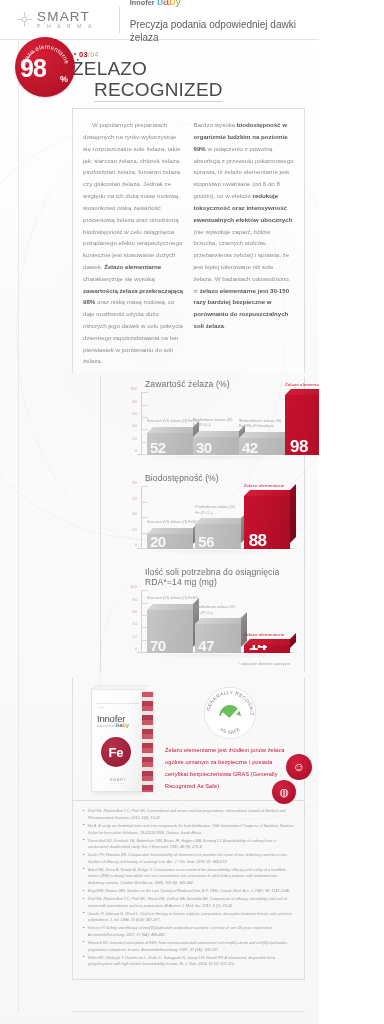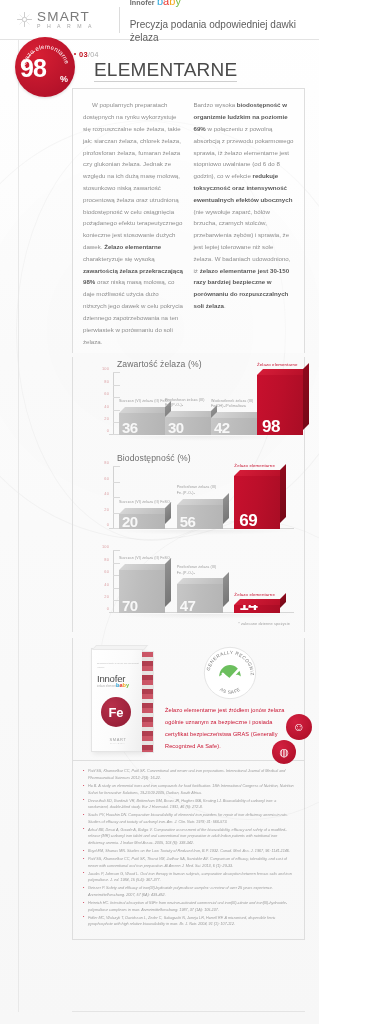--- a/index.html
+++ b/index.html
@@ -89,21 +89,21 @@
     padding: 10px 10px 6px 10px;
     background: rgba(255,255,255,.35);
   }
   .cols { display:flex; gap:10px; }
   .col { flex:1; }
   .col p { font-size: 6.15px; line-height: 1.92; color:#8d8d8d; text-align:left; }
   .col p .ind { display:inline-block; width:9px; }
   .col b { color:#595959; font-weight:700; }
 
   
-  .charts { margin: 4px 14px 0 72px; border-left:1px solid #dedede; border-right:1px solid #dedede;
+  .charts { margin: 4px 14px 0 100px; border-left:1px solid #dedede; border-right:1px solid #dedede;
             padding: 0 10px; position:relative; }
   .chart { position: relative; padding: 2px 0 6px 0; }
   .chart-title { font-size: 8.6px; color:#6e6e6e; margin-left: 34px; font-weight:400; letter-spacing:.1px;}
   .plot { position: relative; height: 72px; margin-top: 4px; }
   .yaxis { position:absolute; left:0; top:0; bottom:10px; width:30px; }
   .ytick { position:absolute; right:4px; transform: translateY(-50%);
            font-size:3.9px; color:#dba0a5; letter-spacing:.2px;}
   .ygrid { position:absolute; left:30px; top:0; bottom:10px; width:100%; }
   .ygrid i { position:absolute; left:0; width:7px; height:1px; background:#d9d9d9;}
   .axisline-v { position:absolute; left:30px; top:-1px; bottom:10px; width:1px; background:#d2d2d2;}
@@ -217,21 +217,22 @@
         <span class="bb"><span class="c1">b</span><span class="c2">a</span><span class="c3">b</span><span class="c4">y</span></span>
       </div>
       <div class="hdr-sub">Precyzja podania odpowiedniej dawki żelaza</div>
     </div>
   </div>
 
   <div class="title-zone">
     <div class="step">
       <span class="dot-tick"></span><b>03</b><span>/04</span>
     </div>
-    <div class="title2">ELEMENTARNE</div>
+    <div class="title1">ŻELAZO</div>
+    <div class="title2">RECOGNIZED</div>
   </div>
 
   <div class="seal">
     <svg class="seal-arc" viewBox="0 0 60 60">
       <defs>
           <path id="arcp" d="M 11 34 A 20 20 0 0 1 50 26" fill="none"></path>
         </defs>
       <text><textPath href="#arcp" startOffset="4%" id="arc-label">żelazo elementarne</textPath></text>
       <path d="M 9 33 A 22 22 0 0 1 20 14" fill="none" stroke="#ffffff" stroke-width="1" opacity=".75"></path>
     </svg>
@@ -272,21 +273,21 @@
             <i style="bottom: 20%;"></i>
             <i style="bottom: 40%;"></i>
             <i style="bottom: 60%;"></i>
             <i style="bottom: 80%;"></i>
             <i style="bottom: 100%;"></i>
           </div>
         <div class="bars" id="c0-bars">
             <div class="barslot">
               <div class="bar" style="height: 36%;">
                 <div class="face">
-                  <div class="barval">36</div>
+                  <div class="barval">52</div>
                 </div>
                 <div class="top"></div>
                 <div class="side"></div>
                 <div class="barlabel">Siarczan (VI) żelaza (II) FeSO₄</div>
               </div>
             </div>
             <div class="barslot">
               <div class="bar" style="height: 30%;">
                 <div class="face">
                   <div class="barval">30</div>
@@ -357,32 +358,33 @@
                   <div class="barval">56</div>
                 </div>
                 <div class="top"></div>
                 <div class="side"></div>
                 <div class="barlabel">Pirofosforan żelaza (III) Fe₄(P₂O₇)₃</div>
               </div>
             </div>
             <div class="barslot">
               <div class="bar red" style="height: 86.25%;">
                 <div class="face">
-                  <div class="barval">69</div>
+                  <div class="barval">88</div>
                 </div>
                 <div class="top"></div>
                 <div class="side"></div>
                 <div class="barlabel red">Żelazo elementarne</div>
               </div>
             </div>
           </div>
       </div>
     </div>
 
     <div class="chart">
+      <div class="chart-title">Ilość soli potrzebna do osiągnięcia RDA*=14 mg (mg)</div>
       <div class="plot">
         <div class="axisline-v"></div>
         <div class="axisline-h"></div>
         <div class="baseline-glow"></div>
         <div class="yaxis" id="c2-ticks">
             <div class="ytick" style="bottom: 0%;">0</div>
             <div class="ytick" style="bottom: 20%;">20</div>
             <div class="ytick" style="bottom: 40%;">40</div>
             <div class="ytick" style="bottom: 60%;">60</div>
             <div class="ytick" style="bottom: 80%;">80</div>

